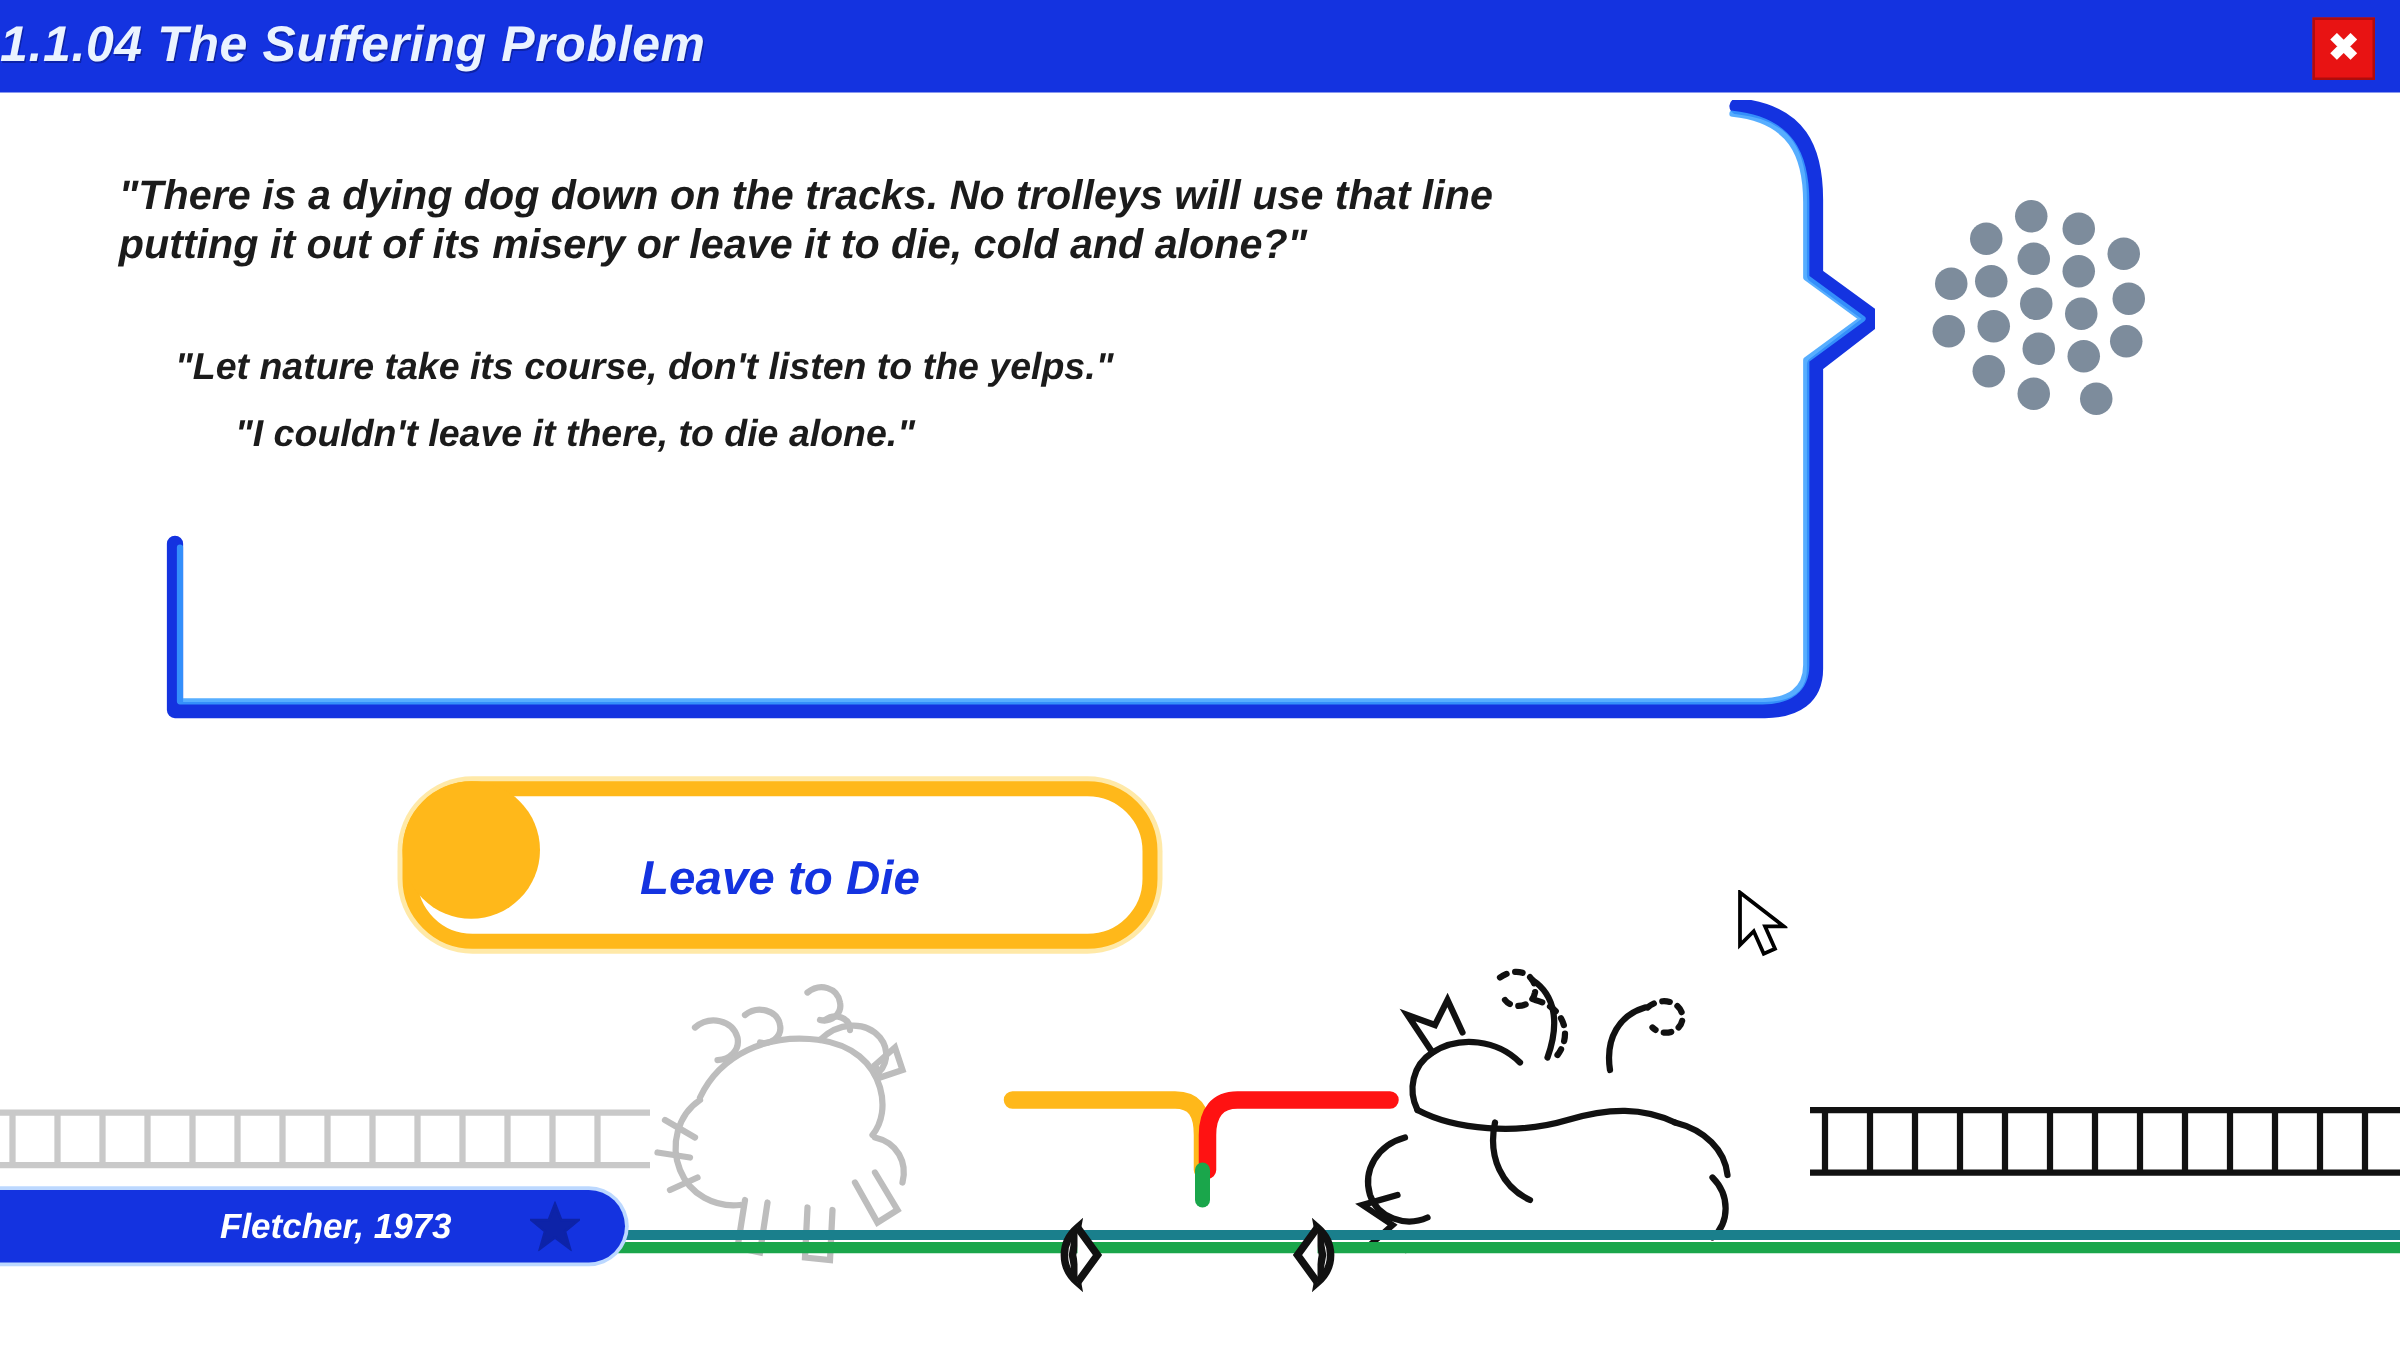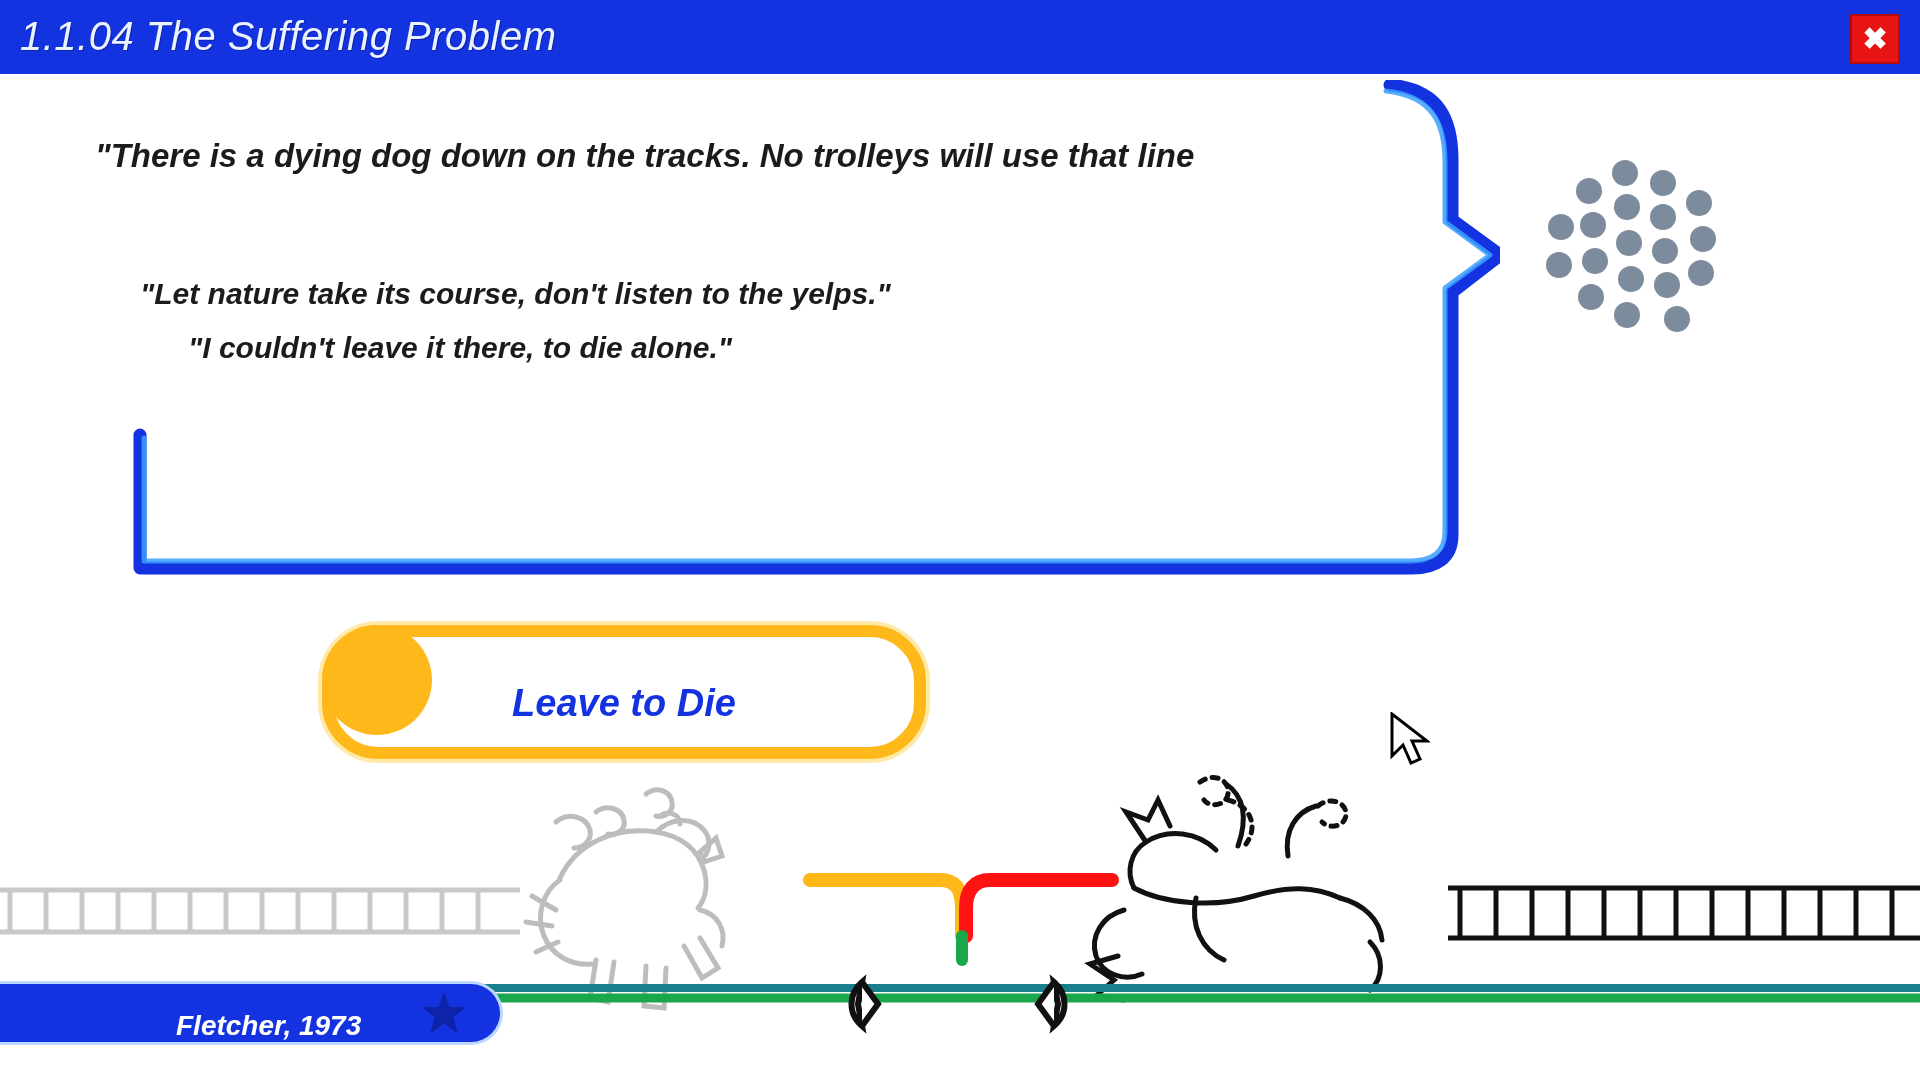--- a/index.html
+++ b/index.html
@@ -23,24 +23,24 @@
   
   .titlebar {
     position: absolute;
     left: 0; top: 0;
     width: 1920px;
     height: 74px;
     background: #1433e0;
   }
   .title-text {
     position: absolute;
-    left: 20px;
+    left: 0;
     top: 14px;
     font-size: 40px;
-    font-weight: normal;
+    font-weight: bold;
     font-style: italic;
     color: #eaf3ff;
     letter-spacing: 0.5px;
     text-shadow: 1px 1px 0 #0d23a8;
     white-space: nowrap;
   }
   .close-btn {
     position: absolute;
     right: 20px;
     top: 14px;
@@ -198,27 +198,27 @@
     left: 0;
     top: 760px;
     width: 1920px;
     height: 320px;
   }
 
   
   .citation {
     position: absolute;
     left: 0;
-    top: 984px;
+    top: 952px;
     width: 500px;
     height: 58px;
     background: #1433e0;
     border-radius: 0 29px 29px 0;
     display: flex;
-    align-items: flex-end;
+    align-items: center;
     box-shadow: 0 0 0 3px #bcd8ff;
   }
   .citation-text {
     margin-left: 176px;
     font-size: 28px;
     font-weight: bold;
     font-style: italic;
     color: #ffffff;
   }
   .citation-star {
@@ -245,20 +245,21 @@
     <g fill="none" stroke="#1433e0" stroke-width="13" stroke-linecap="round" stroke-linejoin="round">
       <path d="M1310 5 C1360 10 1372 40 1372 80 L1372 140 L1420 175 L1372 212 L1372 455 C1372 478 1356 488 1332 488 L60 488 L60 355"></path>
     </g>
     <g fill="none" stroke="#39a0ff" stroke-width="5" stroke-linecap="round" stroke-linejoin="round" opacity="0.85">
       <path d="M1306 11 C1353 16 1365 44 1365 82 L1365 142 L1410 175 L1365 208 L1365 452 C1365 472 1351 481 1330 481 L64 481 L64 358"></path>
     </g>
   </svg>
 
   <div class="prompt">
     <div class="line">"There is a dying dog down on the tracks. No trolleys will use that line</div>
+    <div class="line">putting it out of its misery or leave it to die, cold and alone?"</div>
   </div>
 
   <div class="choice-line choice-a">"Let nature take its course, don't listen to the yelps."</div>
   <div class="choice-line choice-b">"I couldn't leave it there, to die alone."</div>
 
   <div class="dots">
     <i style="left:72px;  top:0px;"></i>
     <i style="left:110px; top:10px;"></i>
     <i style="left:36px;  top:18px;"></i>
     <i style="left:146px; top:30px;"></i>

